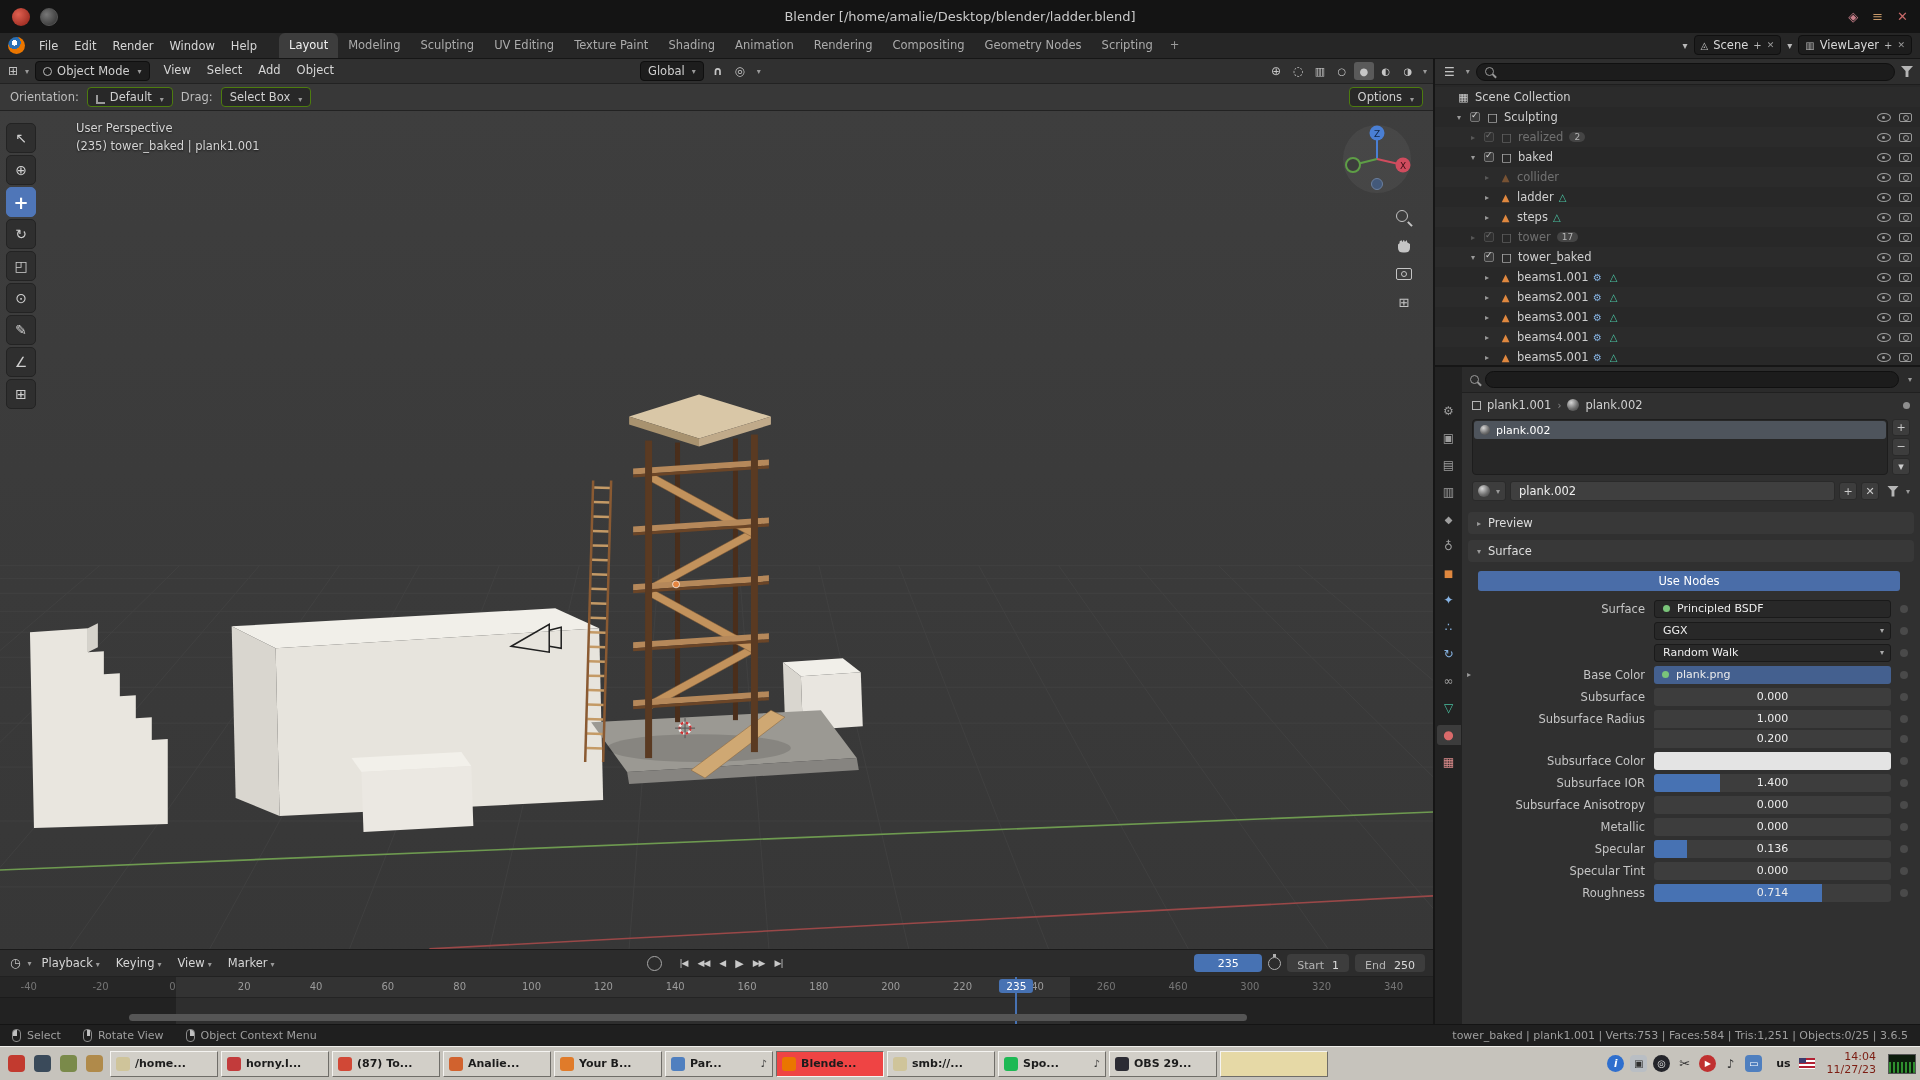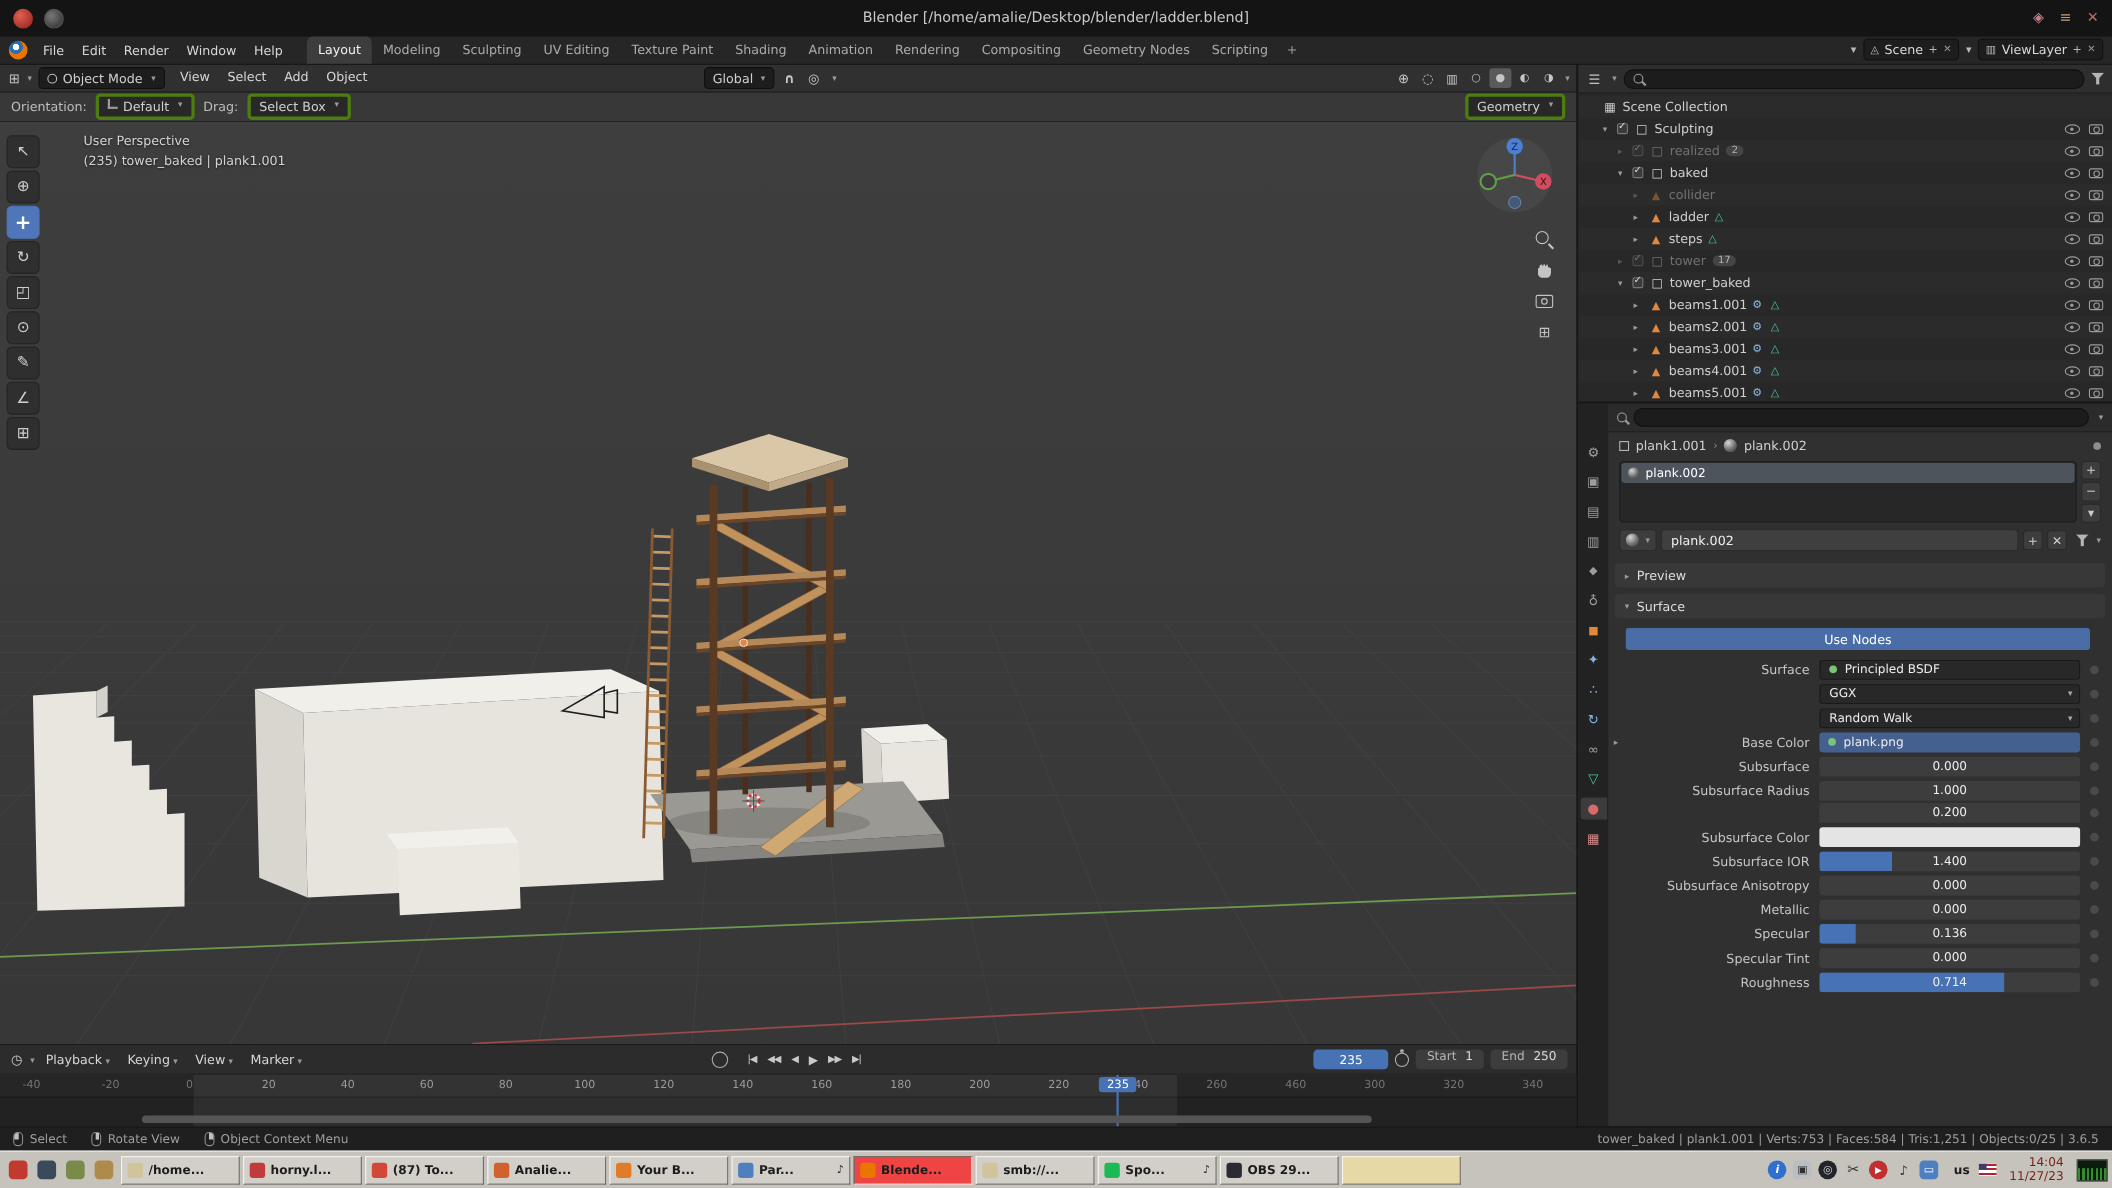--- a/index.html
+++ b/index.html
@@ -57,21 +57,21 @@
 .hic.overlays::before{content:"◌"}
 .hic.xray::before{content:"▥";font-size:11px}
 .hic.shade-wire::before{content:"○";font-size:10px}
 .hic.shade-solid::before{content:"●";font-size:10px}
 .hic.shade-material::before{content:"◐";font-size:10px}
 .hic.shade-rendered::before{content:"◑";font-size:10px}
 .vph-right{margin-left:auto;display:flex;align-items:center;gap:2px}
 
 #tool-settings{height:27px;background:#383838;border-bottom:1px solid #222;display:flex;align-items:center;padding:0 10px;gap:8px}
 .ts-label{color:#bdbdbd;font-size:11.5px}
-.ts-dd{display:flex;align-items:flex-start;gap:5px;background:#282828;border:3px solid #4d7c0f;border-radius:4px;padding:2px 8px;font-size:11.5px}
+.ts-dd{display:flex;align-items:flex-end;gap:5px;background:#282828;border:1px solid #4d7c0f;border-radius:4px;padding:2px 8px;font-size:11.5px}
 .ic-axis{width:9px;height:9px;border-left:2px solid #9a9a9a;border-bottom:2px solid #9a9a9a;display:inline-block}
 
 
 #viewport{flex:1;position:relative;background:#3c3c3c;overflow:hidden;min-height:0}
 #viewport>svg{position:absolute;inset:0}
 .vp-overlay-text{position:absolute;left:76px;top:8px;font-size:11.5px;color:#d4d4d4;line-height:1.6;text-shadow:0 1px 2px rgba(0,0,0,.6)}
 .vp-toolbar{position:absolute;left:6px;top:12px;display:flex;flex-direction:column;gap:2px}
 .tool-btn{width:30px;height:30px;border-radius:5px;background:#2f2f2f;border:1px solid #232323;color:#cfcfcf;font-size:14px;display:flex;align-items:center;justify-content:center}
 .tool-btn.active{background:#4f76b8;border-color:#4f76b8;color:#fff}
 .tool-btn.tweak-select::before{content:"↖"}
@@ -104,21 +104,21 @@
 .tbtn.jump-start::before{content:"|◀"}
 .tbtn.prev-key::before{content:"◀◀"}
 .tbtn.play-back::before{content:"◀"}
 .tbtn.play::before{content:"▶"}
 .tbtn.next-key::before{content:"▶▶"}
 .tbtn.jump-end::before{content:"▶|"}
 .tl-right{margin-left:auto;display:flex;align-items:center;gap:6px}
 .frame-pill{background:#4772b3;border-radius:4px;min-width:68px;height:18px;display:flex;align-items:center;justify-content:center;color:#fff;font-size:11px}
 .stopwatch{width:13px;height:13px;border:1.6px solid #b0b0b0;border-radius:50%;position:relative}
 .stopwatch::before{content:"";position:absolute;top:-4px;left:4px;width:3px;height:3px;background:#b0b0b0}
-.range-pill{background:#3d3d3d;border-radius:4px;height:18px;display:flex;align-items:flex-start;gap:8px;padding:0 10px;font-size:11px;color:#dcdcdc}
+.range-pill{background:#3d3d3d;border-radius:4px;height:18px;display:flex;align-items:flex-end;gap:8px;padding:0 10px;font-size:11px;color:#dcdcdc}
 .range-pill .lab{color:#b5b5b5}
 #tl-canvas{flex:1;position:relative;background:#2e2e2e;overflow:hidden}
 #tl-ticks{position:absolute;left:0;right:0;top:0;height:21px;background:#333;border-bottom:1px solid #242424}
 .tick{position:absolute;top:4px;transform:translateX(-50%);font-size:10px;color:#9b9b9b}
 .tl-shade{position:absolute;top:0;bottom:0;background:rgba(0,0,0,.25);pointer-events:none}
 #playhead{position:absolute;top:0;bottom:0;width:2px;background:#4772b3;transform:translateX(-1px)}
 .ph-pill{position:absolute;top:2px;left:1px;transform:translateX(-50%);background:#4772b3;color:#fff;font-size:10.5px;padding:1px 7px;border-radius:3px;white-space:nowrap}
 .tl-scroll{position:absolute;bottom:3px;left:9%;width:78%;height:7px;border-radius:4px;background:#555}
 
 
@@ -372,21 +372,21 @@
           <span>Default</span>
           <span class="caret">▾</span>
         </div>
         <span class="ts-label">Drag:</span>
         <div class="ts-dd">
           <span>Select Box</span>
           <span class="caret">▾</span>
         </div>
         <div class="spacer"></div>
         <div class="ts-dd">
-          <span>Geometry</span>
+          <span>Options</span>
           <span class="caret">▾</span>
         </div>
       </div>
 
       <div id="viewport">
         <svg viewBox="0 0 1435 839" preserveAspectRatio="none">
           <defs>
             <linearGradient id="bgg" x1="0" y1="0" x2="0" y2="1">
               <stop offset="0" stop-color="#3e3e3e"></stop>
                 <stop offset="1" stop-color="#373737"></stop>

